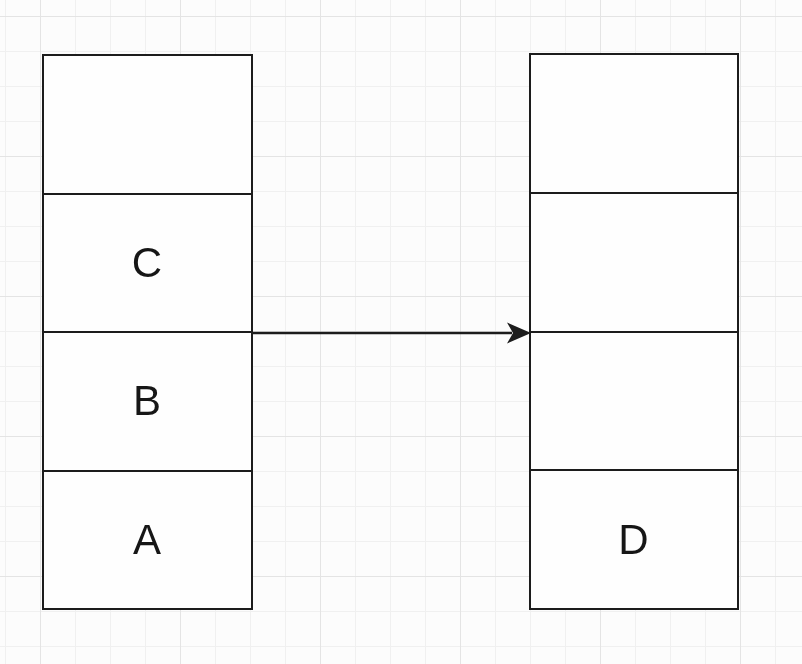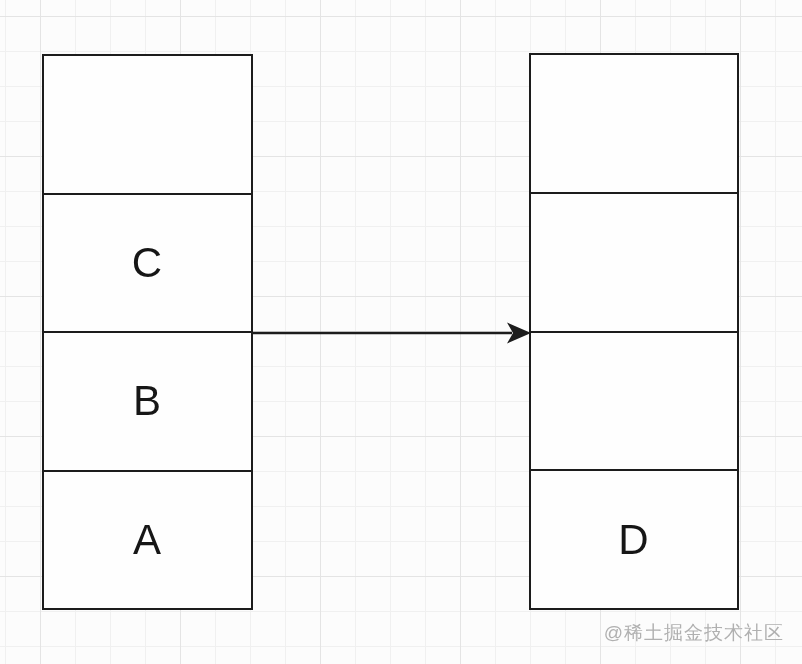--- a/index.html
+++ b/index.html
@@ -76,15 +76,14 @@
     <div class="cell"></div>
     <div class="cell"></div>
     <div class="cell">D</div>
   </div>
 
   <svg class="arrow-svg" width="802" height="664" viewBox="0 0 802 664">
     <line x1="252" y1="333" x2="512" y2="333" stroke="#1c1c1c" stroke-width="2.5"></line>
     <polygon points="531,333 507,322.5 513,333 507,343.5" fill="#1c1c1c"></polygon>
   </svg>
 
-  <div class="watermark">@稀土掘金技术社区</div>
 
 </div>
 
 </body></html>

